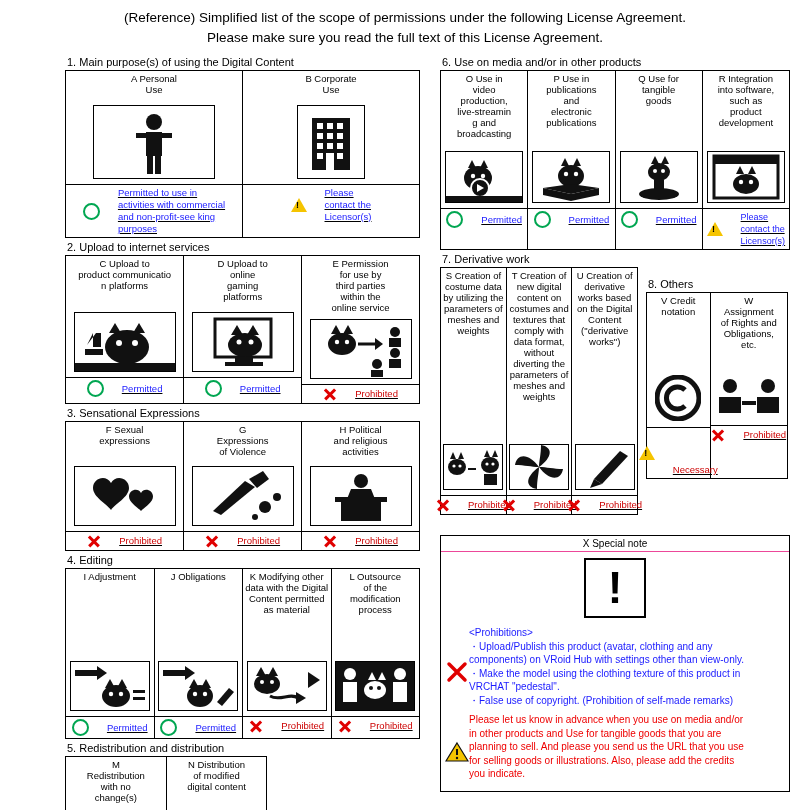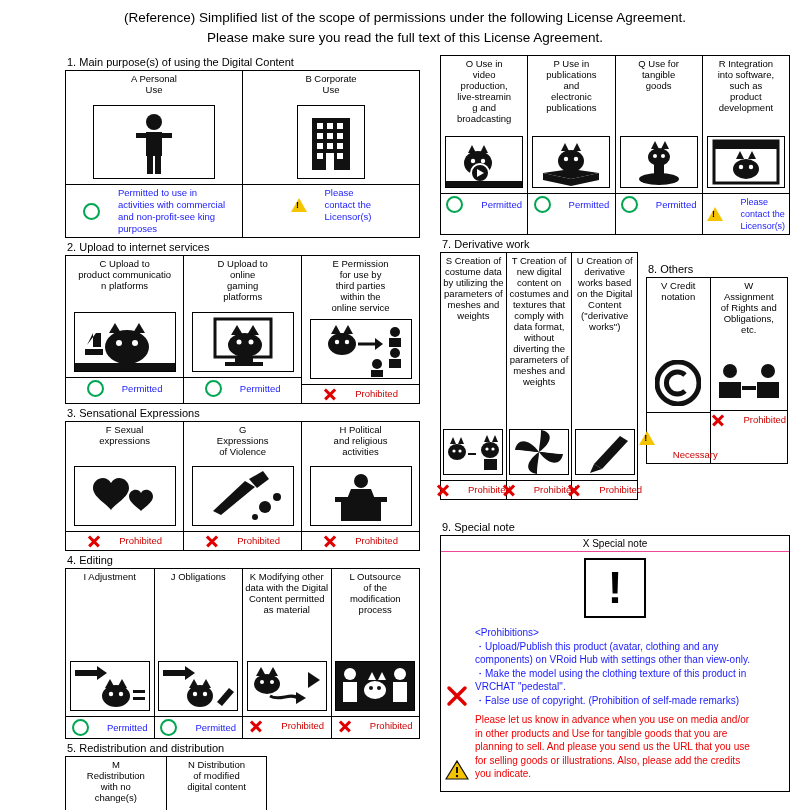--- a/index.html
+++ b/index.html
@@ -57,21 +57,21 @@
     padding:2px 0 2px 0;
   }
   .status{
     border-top:1px solid #000;
     font-size:9.5px;
     line-height:12px;
     text-align:center;
     padding:2px 1px;
     white-space:nowrap;
   }
-  .st-row{display:flex;align-items:center;justify-content:center;gap:18px;}
+  .st-row{display:flex;align-items:center;justify-content:center;gap:18px;text-decoration:underline;}
   .ok{color:#1a1aff;}
   .no{color:#cc0000;}
   .warn{color:#1a1aff;}
   .nec{color:#cc0000;margin-top:34px;}
 
   
   .mark-o{
     width:13px;height:13px;border:2.4px solid #00a651;border-radius:50%;
     display:inline-block;flex:0 0 auto;
   }
@@ -106,21 +106,21 @@
     margin-top:0;
   }
   .special-head{
     text-align:center;font-size:10px;border-bottom:1px solid #ec4899;padding:2px 0;
   }
   .excl{
     border:2px solid #000;width:58px;height:56px;margin:6px auto 4px auto;
     display:flex;align-items:center;justify-content:center;
     font-size:44px;font-weight:bold;line-height:44px;
   }
-  .note-row{display:flex;align-items:flex-end;padding:4px 5px 4px 4px;gap:6px;}
+  .note-row{display:flex;align-items:center;padding:4px 5px 4px 4px;gap:0;}
   .note-icon{width:24px;display:flex;justify-content:center;padding-top:10px;}
   .note-text{font-size:10px;line-height:13.5px;}
   .blue{color:#1a1aff;}
   .red{color:#ee0000;}
 </style>
 </head>
 <body>
 
 <div class="header">
   <div>(Reference) Simplified list of the scope of permissions under the following License Agreement.</div>
@@ -484,20 +484,21 @@
           </td>
         </tr>
       </tbody>
         </table>
     </div>
   </div>
 
   <div class="col-right">
 
     <div class="section">
+      <div class="sec-title">6. Use on media and/or in other products</div>
       <table class="grid">
         <tbody>
             <tr>
           <td style="width:25%">
             <div class="cap" style="white-space:pre-line;min-height:72px">O Use in
 video
 production,
 live-streamin
 g and
 broadcasting</div>
@@ -716,21 +717,20 @@
                     </div>
               </div>
             </td>
           </tr>
         </tbody>
           </table>
       </div>
     </div>
 
     <div class="section" style="margin-top:18px">
-      <div class="sec-title">9. Special note</div>
       <div class="special-box">
         <div class="special-head">X Special note</div>
         <div class="excl">!</div>
         <div class="note-row">
           <div class="note-icon">
             <svg width="22" height="22" viewBox="0 0 22 22">
               <path d="M3 3 L19 19 M19 3 L3 19" stroke="#e00000" stroke-width="3.5" stroke-linecap="round"></path>
             </svg>
           </div>
           <div class="note-text blue">

